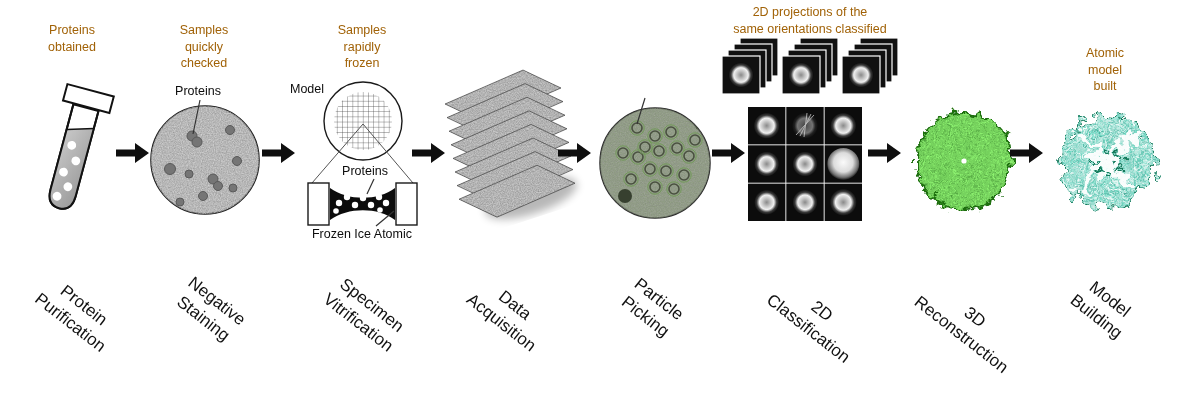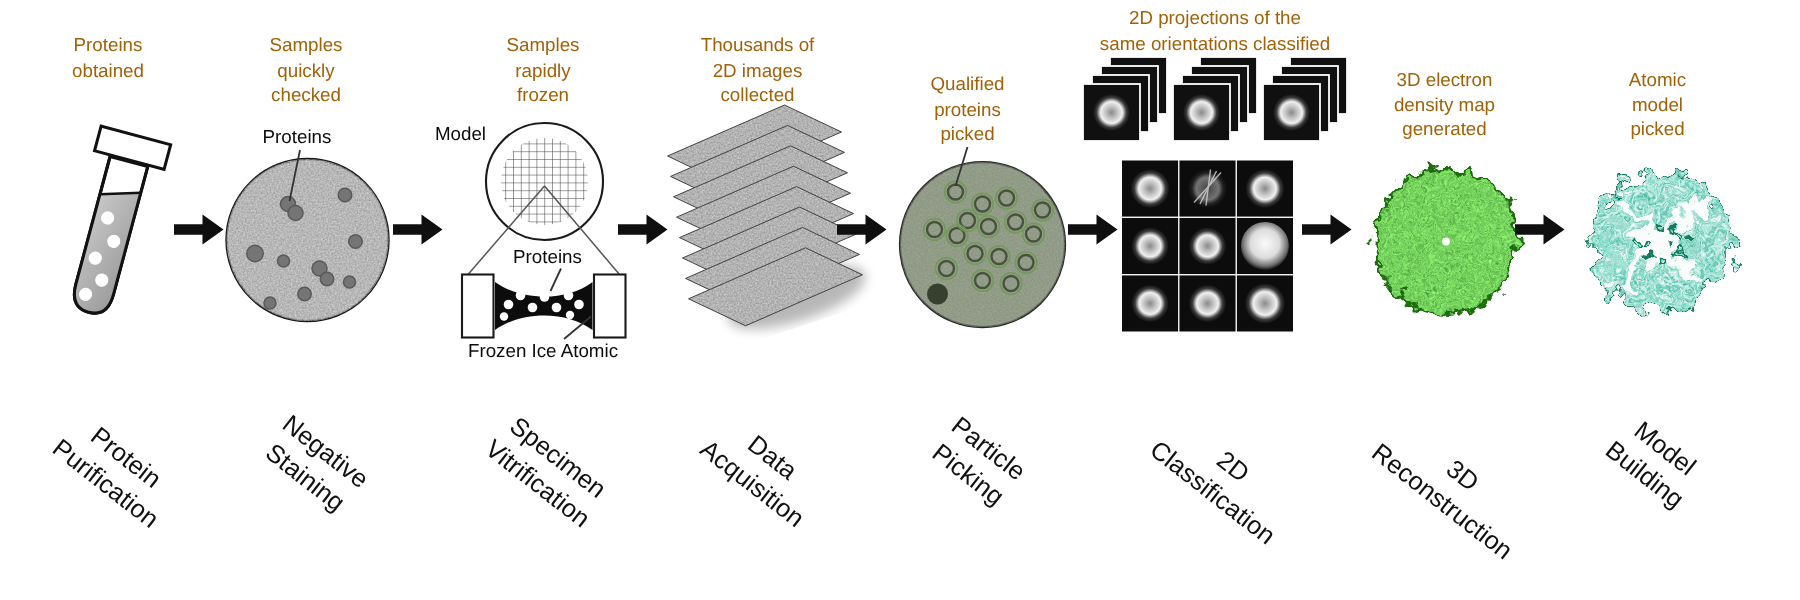--- a/index.html
+++ b/index.html
@@ -79,34 +79,25 @@
   </svg>
 
   <div class="caption" style="left:-8px;top:22px;width:160px">Proteins
 obtained</div>
   <div class="caption" style="left:124px;top:22px;width:160px">Samples
 quickly
 checked</div>
   <div class="caption" style="left:282px;top:22px;width:160px">Samples
 rapidly
 frozen</div>
-  <div class="caption" style="left:425px;top:22px;width:160px">Thousands of
-2D images
-collected</div>
-  <div class="caption" style="left:565px;top:48px;width:160px">Qualified
-proteins
-picked</div>
   <div class="caption" style="left:700px;top:4px;width:220px">2D projections of the
 same orientations classified</div>
-  <div class="caption" style="left:883px;top:45px;width:160px">3D electron
-density map
-generated</div>
   <div class="caption" style="left:1025px;top:45px;width:160px">Atomic
 model
-picked</div>
+built</div>
 
   <svg style="left:18px;top:86px" width="110" height="132" viewBox="0 0 110 132">
     <g transform="rotate(15,55,70)">
       <path d="M42,20 V108 Q42,124 55,124 Q68,124 68,108 V20 Z" fill="#ffffff" stroke="#111" stroke-width="2"></path>
       <path d="M42,46 L68,38 V108 Q68,124 55,124 Q42,124 42,108 Z" fill="url(#liquidG)" stroke="none"></path>
       <line x1="42" y1="46" x2="68" y2="38" stroke="#111" stroke-width="1.6"></line>
       <path d="M42,20 V108 Q42,124 55,124 Q68,124 68,108 V20" fill="none" stroke="#111" stroke-width="2"></path>
       <rect x="31" y="2" width="48" height="17" fill="#ffffff" stroke="#111" stroke-width="2"></rect>
       <circle cx="51" cy="60" r="4.4" fill="#fff"></circle>
       <circle cx="59" cy="74" r="4.4" fill="#fff"></circle>

